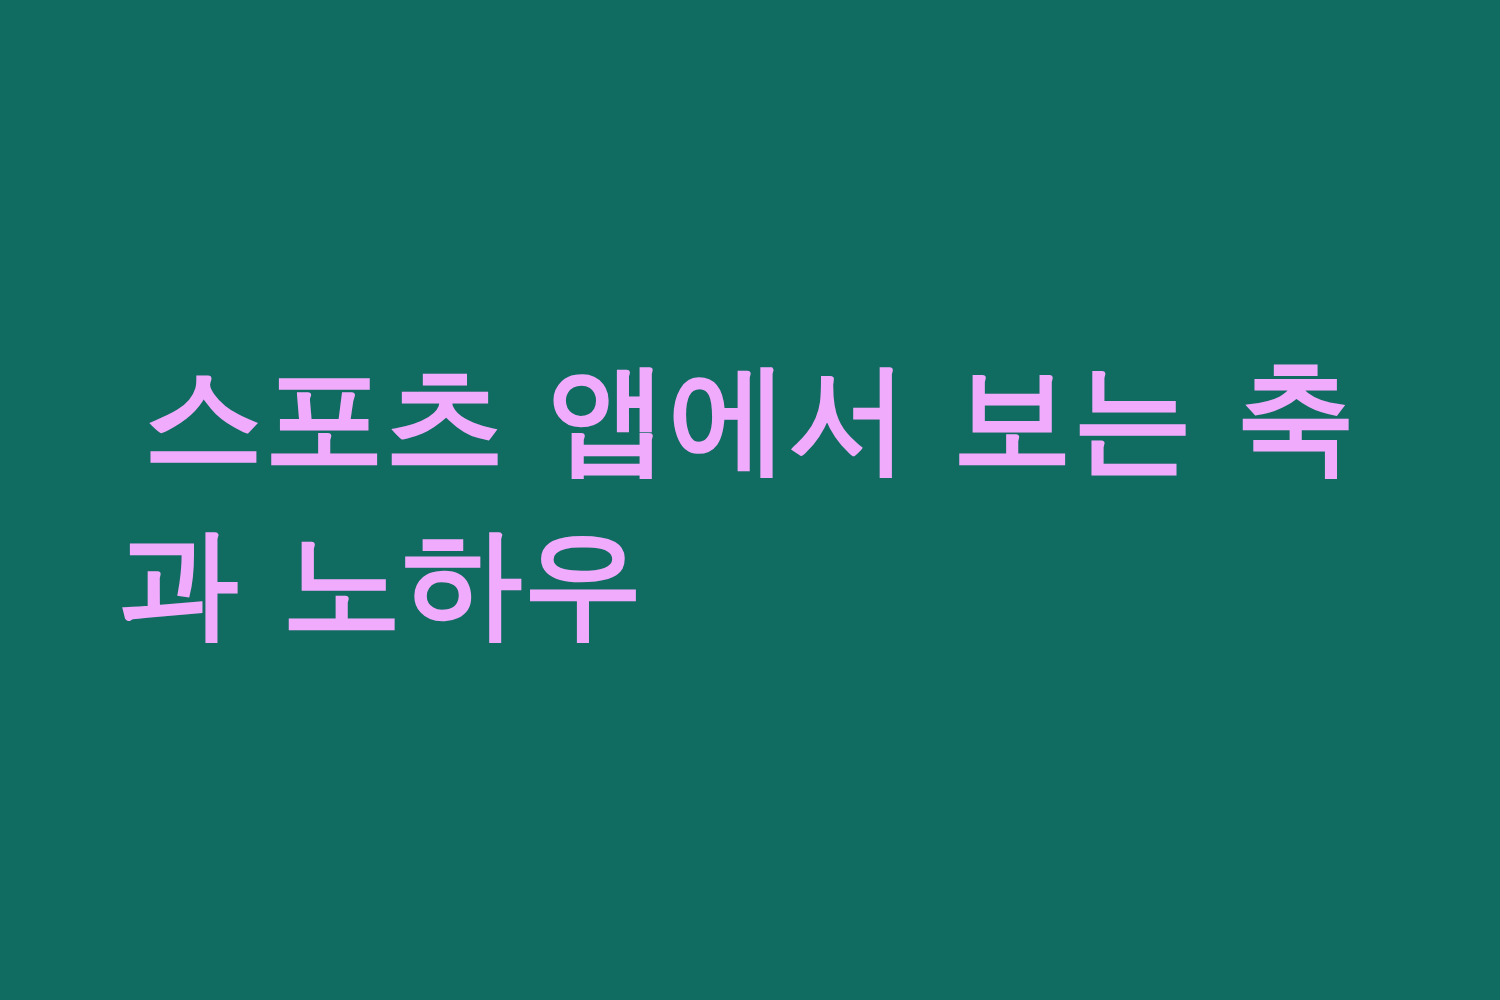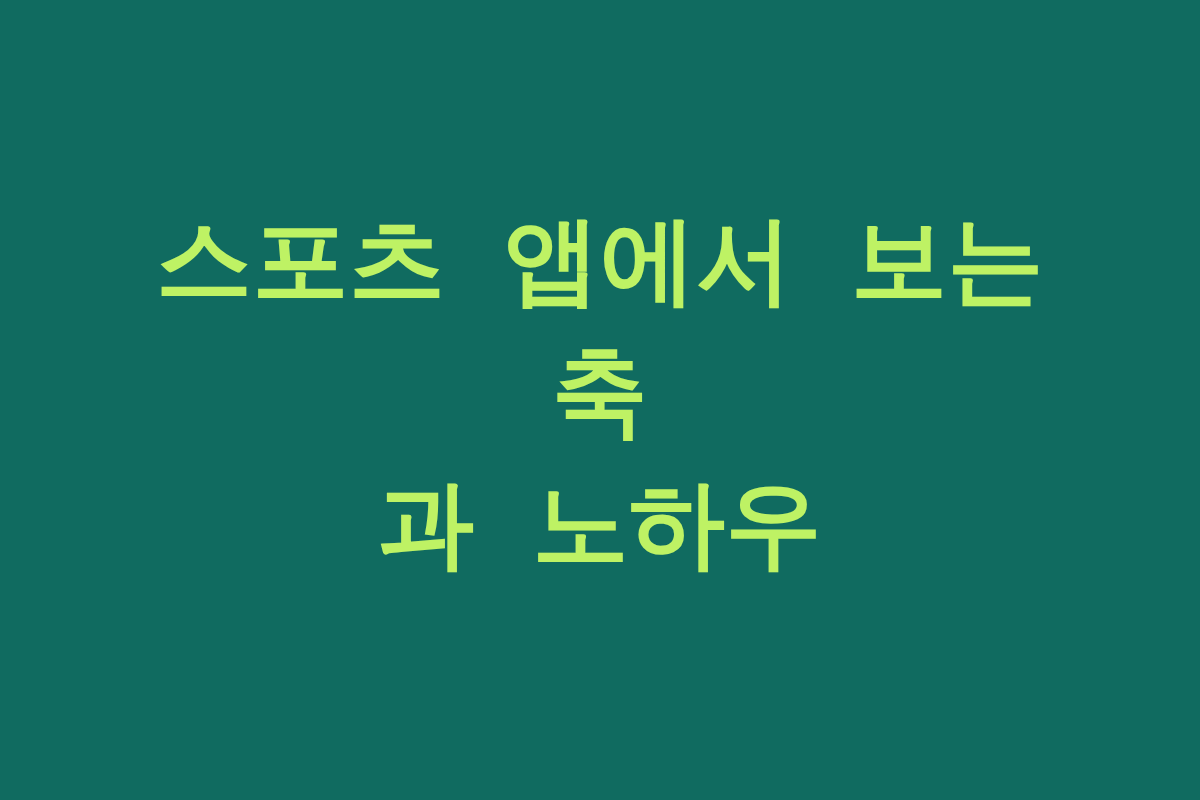--- a/index.html
+++ b/index.html
@@ -45,29 +45,29 @@
     letter-spacing: 0.5px;
     text-align: center;
     word-break: keep-all;
     white-space: pre-line;        
     text-rendering: optimizeLegibility;
   }
 
   
   .headline-line {
     display: block;
-    text-align: center;
+    text-align: left;
   }
   .headline-line.justify {
     text-align: center;
   }
 </style>
 </head>
 <body>
 
 <div id="banner" style="background: rgb(16, 107, 96);">
 
   <div class="headline-wrap">
 
-    <h1 class="headline" style="color: #bef264; font-family: Liberation Mono, monospace;"><span class="headline-line justify">스포츠 앱에서 보는 축</span><span class="headline-line">과 노하우</span></h1>
+    <h1 class="headline" style="color: #f0abfc;"><span class="headline-line justify">스포츠 앱에서 보는 축</span><span class="headline-line">과 노하우</span></h1>
 
   </div>
 </div>
 
 </body></html>

